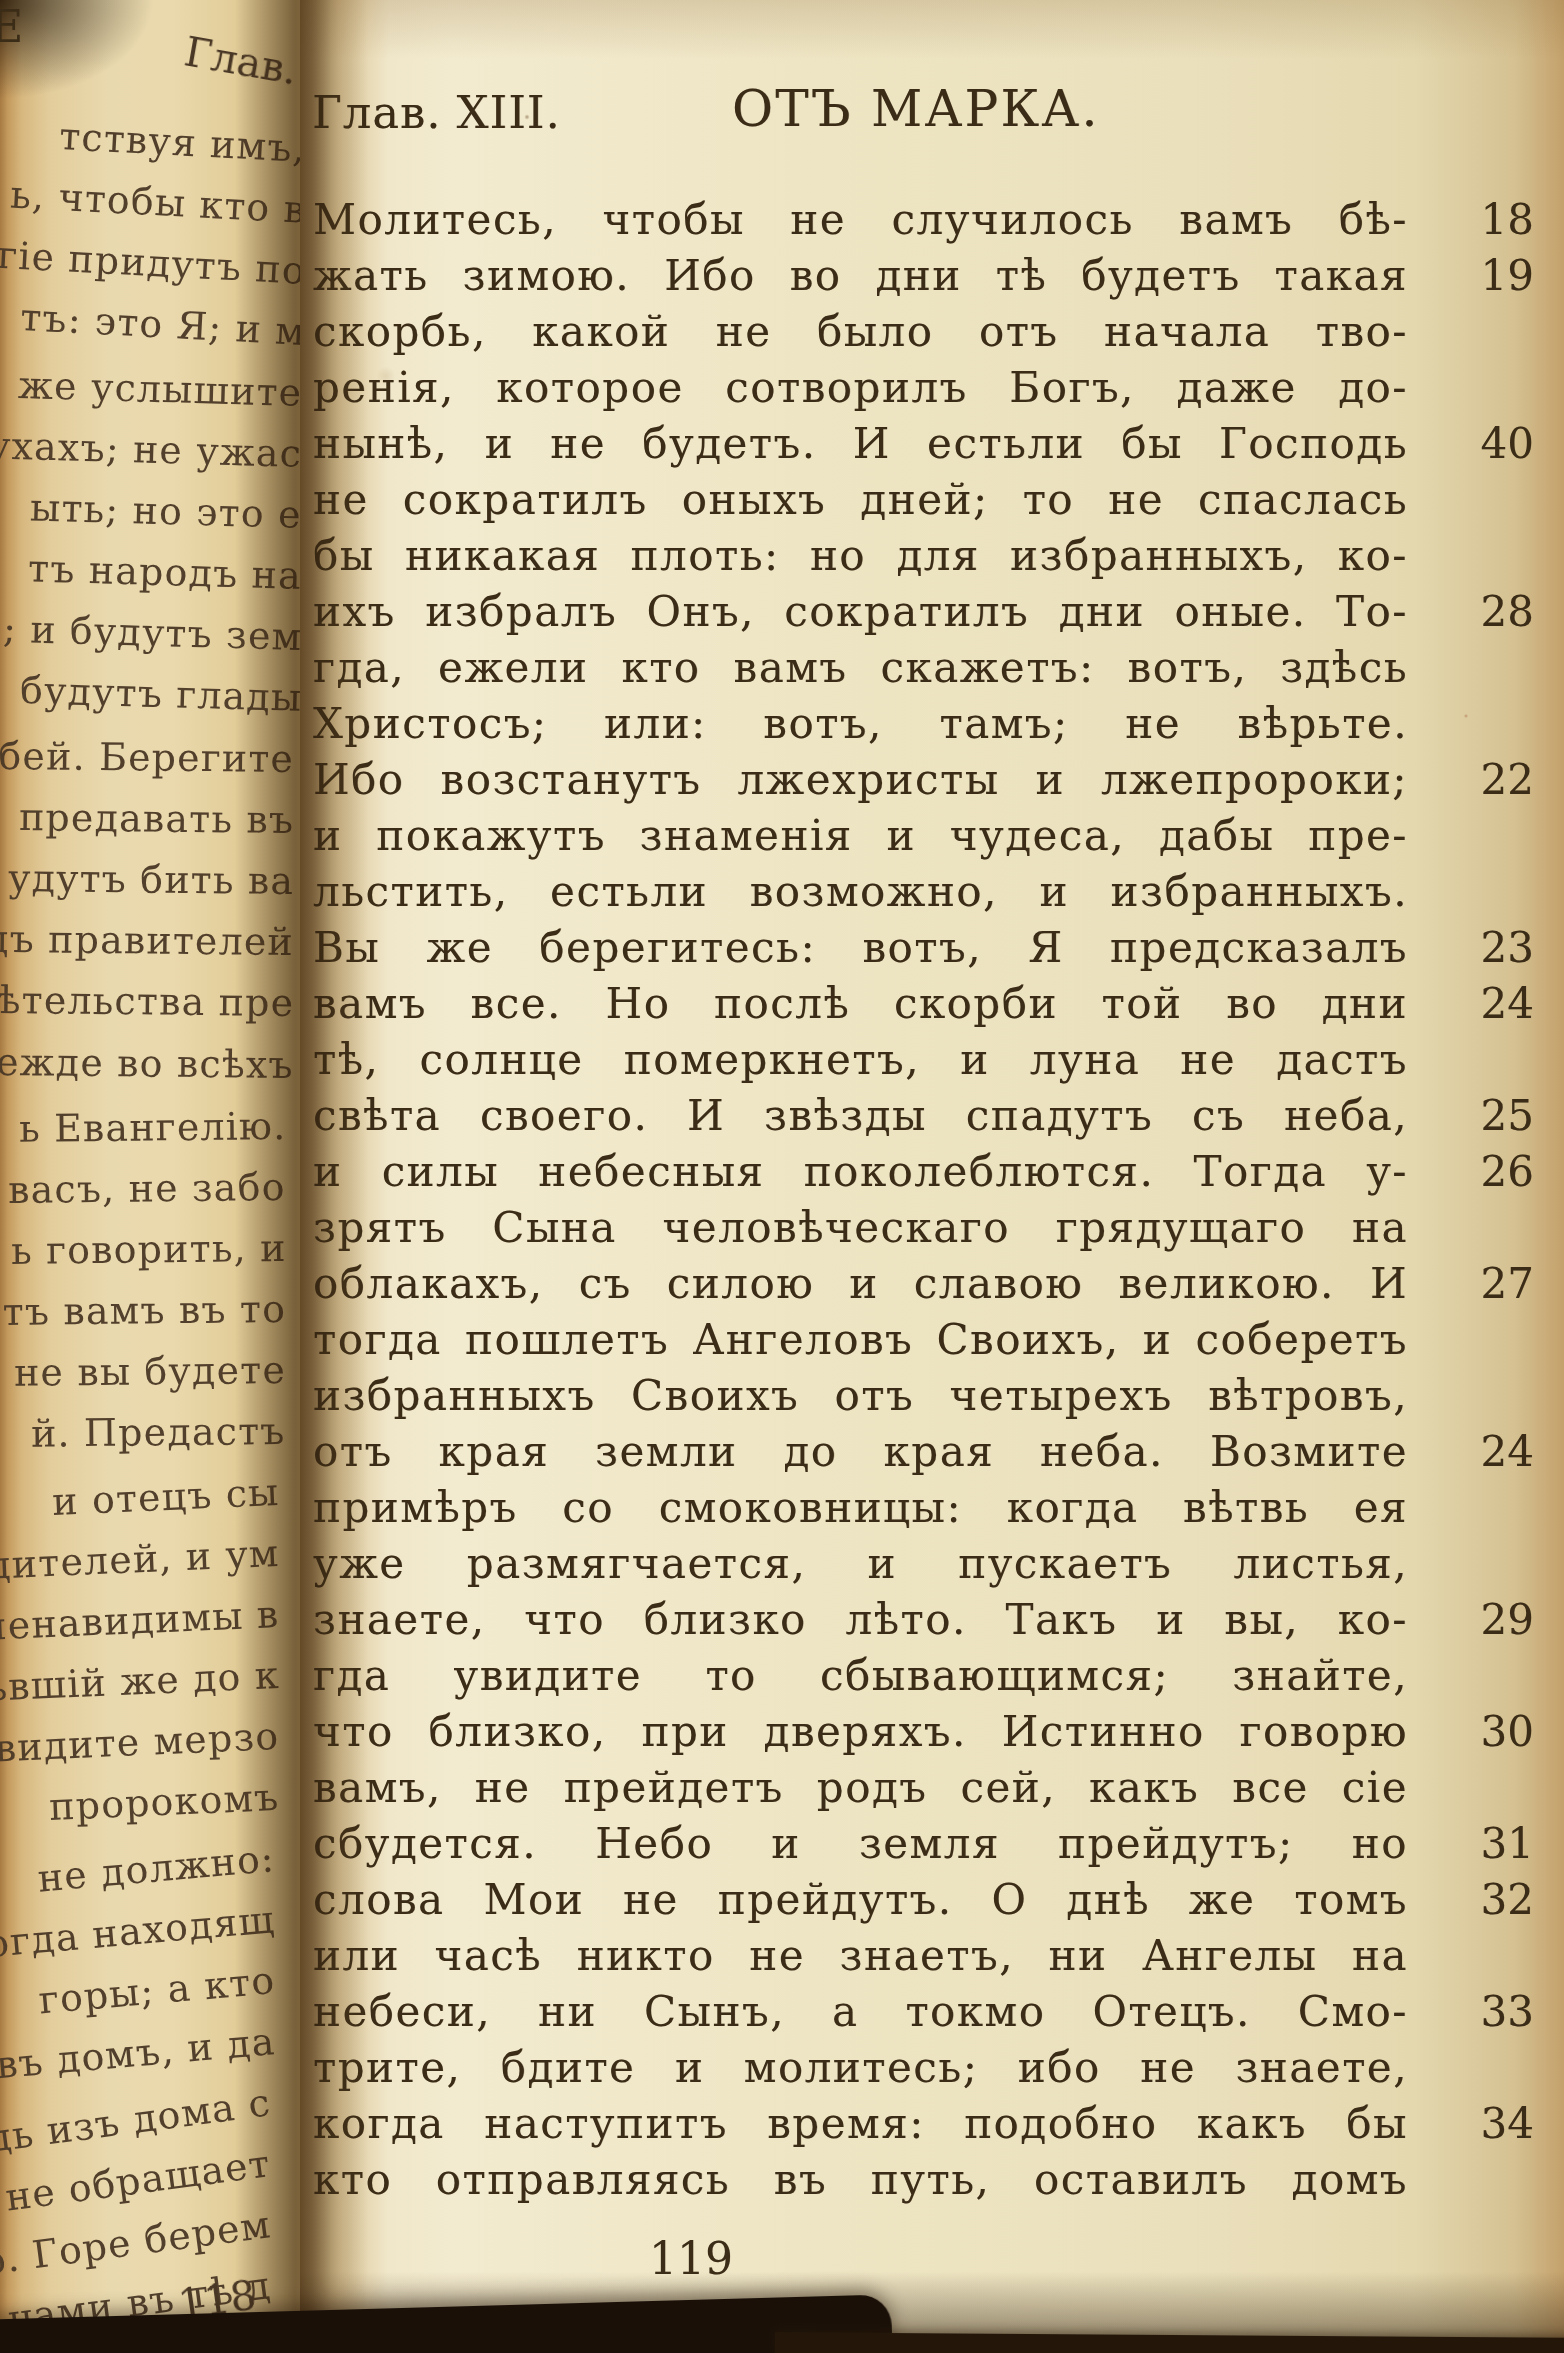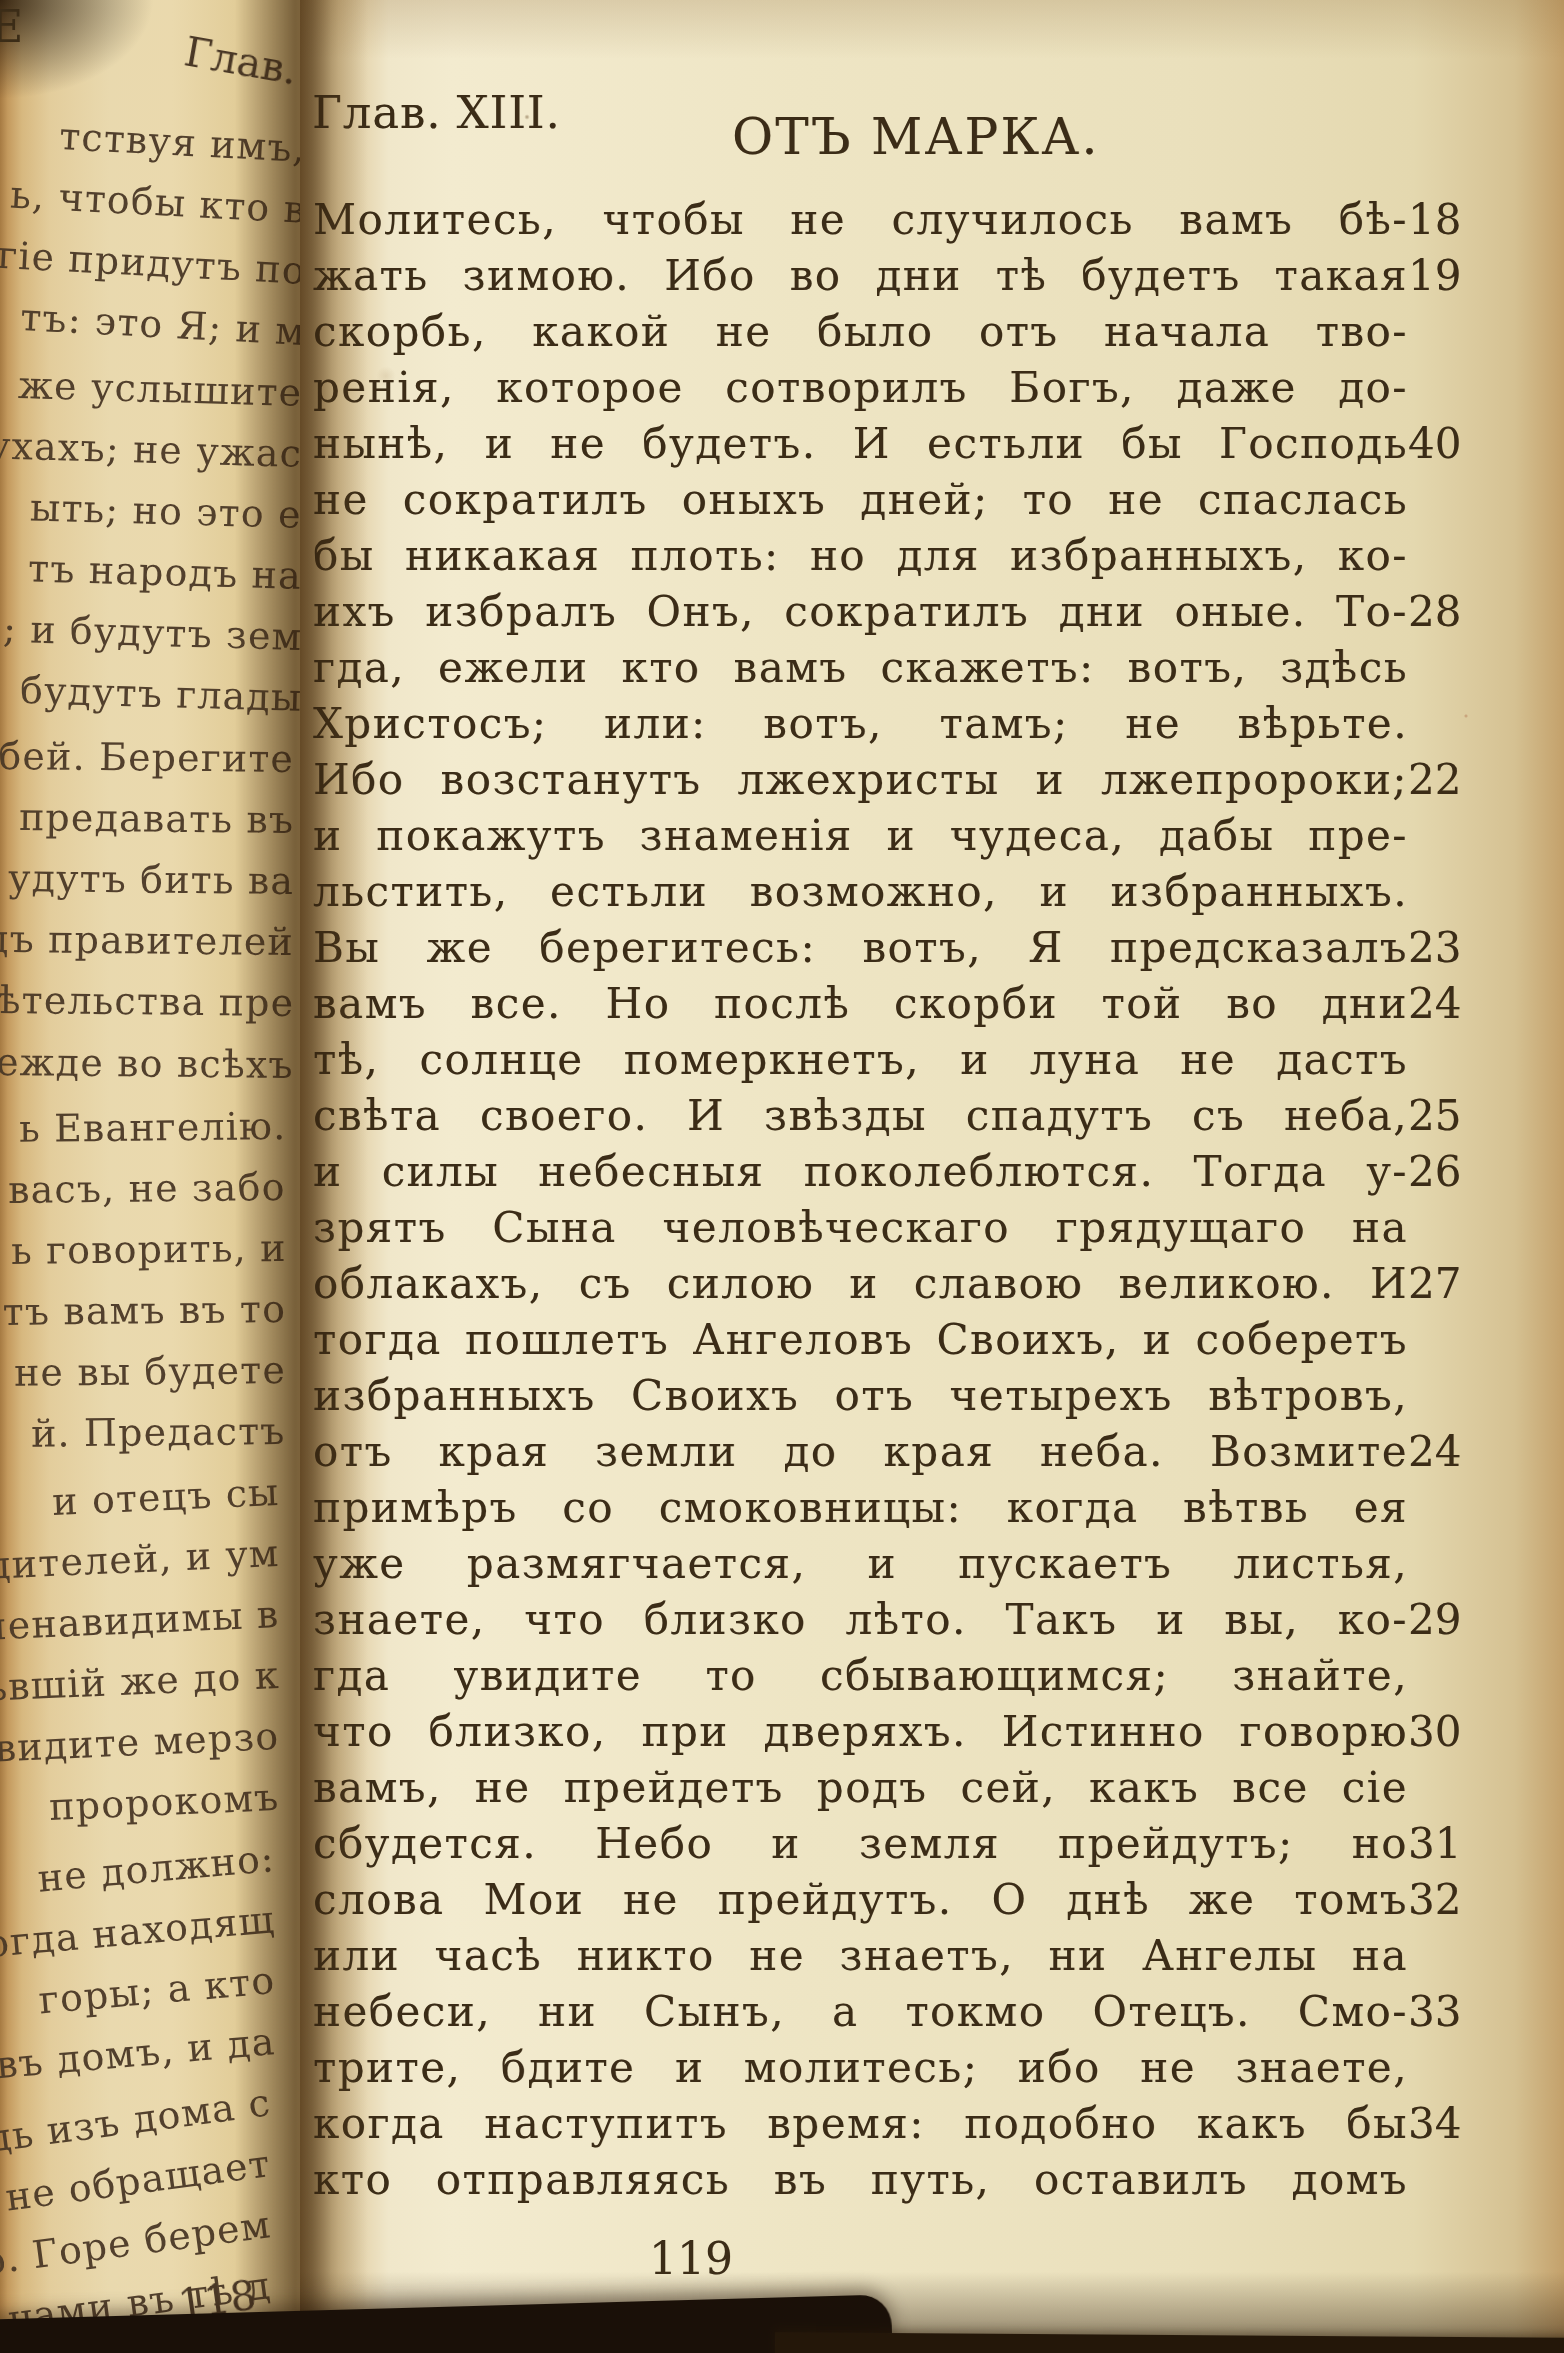--- a/index.html
+++ b/index.html
@@ -60,32 +60,31 @@
   }
   .header-chapter{
     position:absolute;left:312px;top:86px;color:var(--ink);
     font-size:45px;letter-spacing:.02em;white-space:nowrap;
     text-shadow:0.4px 0.4px 0.6px rgba(62,45,24,.35);
   }
   .header-title{
     position:absolute;left:732px;top:80px;color:var(--ink);
     font-size:50px;letter-spacing:.045em;white-space:nowrap;
     text-shadow:0.4px 0.4px 0.6px rgba(62,45,24,.35);
-    margin-top:28px;
   }
   .main-text{
     position:absolute;left:313px;top:192px;width:1221px;color:var(--ink);
     text-shadow:0.3px 0.3px 0.5px rgba(62,45,24,.3);
   }
   .line{display:flex;height:56px;}
   .line .t{
     flex:0 0 1095px;font-size:42px;line-height:56px;letter-spacing:.035em;
     text-align:justify;text-align-last:justify;overflow:hidden;
   }
-  .line .n{flex:1;font-size:42px;line-height:56px;text-align:left;}
+  .line .n{flex:1;font-size:42px;line-height:56px;text-align:right;}
   .page-number{
     position:absolute;left:649px;top:2233px;width:156px;text-align:left;
     color:var(--ink);font-size:44px;text-shadow:0.3px 0.3px 0.5px rgba(62,45,24,.3);
   }
   
   .gutter-shadow{
     position:absolute;left:235px;top:0;width:133px;height:2354px;pointer-events:none;
     background:linear-gradient(90deg, rgba(61,40,16,0) 0%, rgba(61,40,16,.28) 22%,
                rgba(48,30,10,.55) 45%, rgba(48,30,10,.45) 58%,
                rgba(90,62,28,.2) 78%, rgba(0,0,0,0) 100%);

